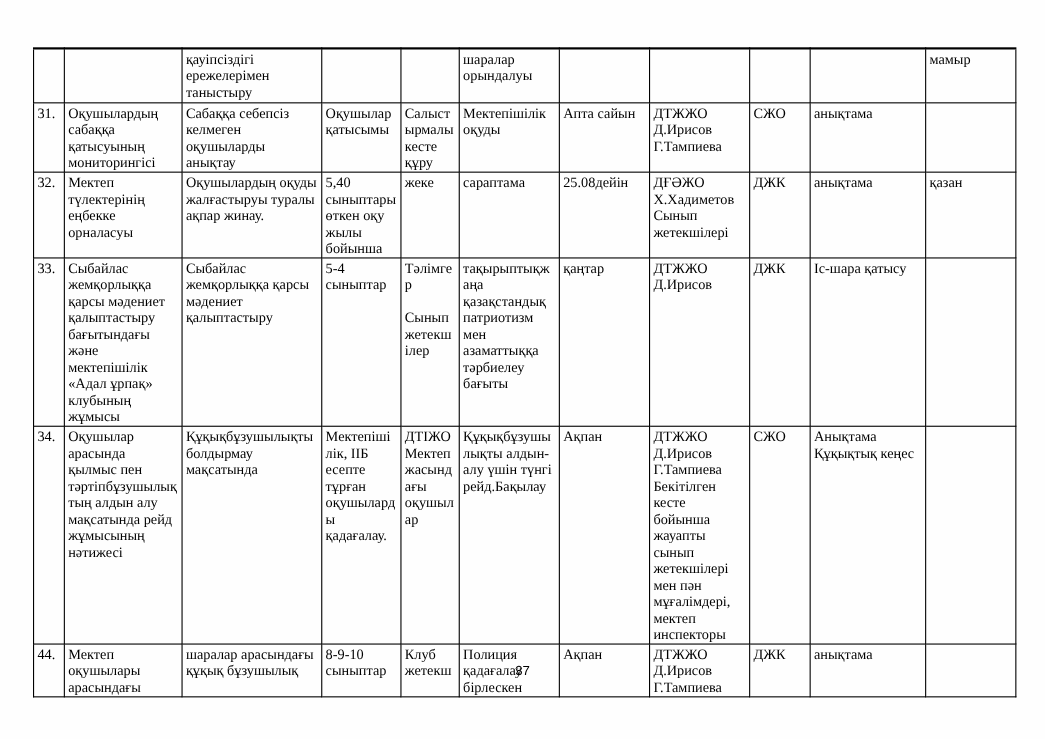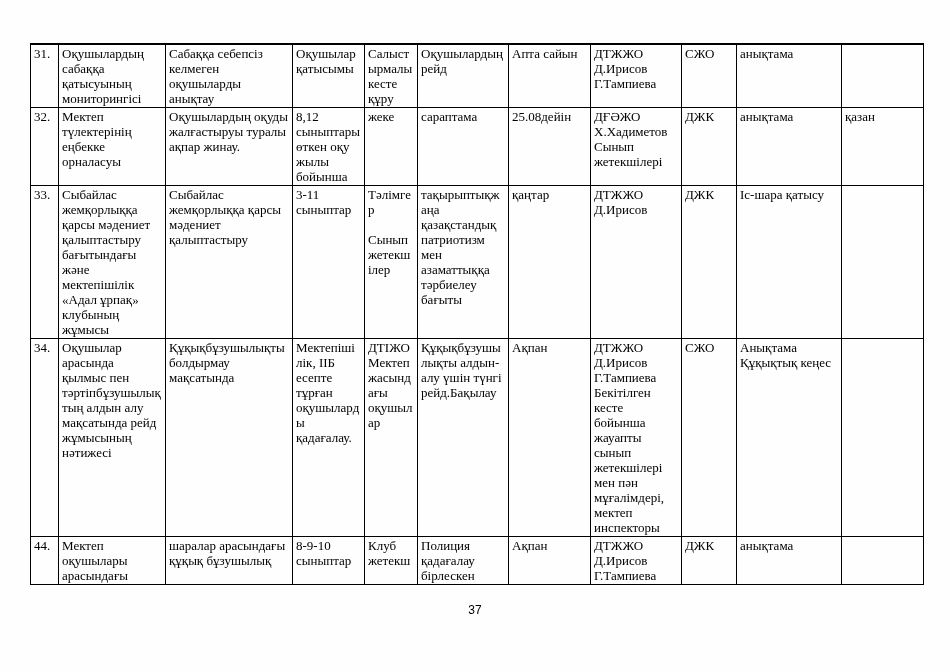--- a/index.html
+++ b/index.html
@@ -61,55 +61,68 @@
       <col style="width:72px">
       <col style="width:53px">
       <col style="width:91px">
       <col style="width:82px">
       <col style="width:91px">
       <col style="width:55px">
       <col style="width:105px">
       <col style="width:82px">
     </colgroup>
     <tbody id="table-body">
+        <tr style="height: 49px;">
+          <td></td>
+          <td></td>
+          <td>қауіпсіздігі ережелерімен таныстыру</td>
+          <td></td>
+          <td></td>
+          <td>шаралар орындалуы</td>
+          <td></td>
+          <td></td>
+          <td></td>
+          <td></td>
+          <td>мамыр</td>
+        </tr>
         <tr style="height: 59px;">
           <td>31.</td>
           <td>Оқушылардың сабаққа қатысуының мониторингісі</td>
           <td>Сабаққа себепсіз келмеген оқушыларды анықтау</td>
           <td>Оқушылар қатысымы</td>
           <td>Салыстырмалы кесте құру</td>
-          <td>Оқушылардың рейд</td>
+          <td>Мектепішілік оқуды</td>
           <td>Апта сайын</td>
           <td>ДТЖЖО
 Д.Ирисов
 Г.Тампиева</td>
           <td>СЖО</td>
           <td>анықтама</td>
           <td></td>
         </tr>
         <tr style="height: 70px; margin-left: 16px;">
           <td>32.</td>
           <td>Мектеп түлектерінің еңбекке орналасуы</td>
           <td>Оқушылардың оқуды жалғастыруы туралы ақпар жинау.</td>
-          <td>8,12 сыныптары өткен оқу жылы бойынша</td>
+          <td>5,40 сыныптары өткен оқу жылы бойынша</td>
           <td>жеке</td>
           <td>сараптама</td>
           <td>25.08дейін</td>
           <td>ДҒӘЖО
 Х.Хадиметов
 Сынып жетекшілері</td>
           <td>ДЖК</td>
           <td>анықтама</td>
           <td>қазан</td>
         </tr>
         <tr style="height: 153px; margin-top: 18px;">
           <td>33.</td>
           <td>Сыбайлас жемқорлыққа қарсы мәдениет қалыптастыру бағытындағы және мектепішілік «Адал ұрпақ» клубының жұмысы</td>
           <td>Сыбайлас жемқорлыққа қарсы мәдениет қалыптастыру</td>
-          <td>3-11 сыныптар</td>
+          <td>5-4 сыныптар</td>
           <td>Тәлімгер
 
 Сынып жетекшілер</td>
           <td>тақырыптықжаңа қазақстандық патриотизм мен азаматтыққа тәрбиелеу бағыты</td>
           <td>қаңтар</td>
           <td>ДТЖЖО
 Д.Ирисов</td>
           <td>ДЖК</td>
           <td>Іс-шара қатысу</td>
           <td></td>

